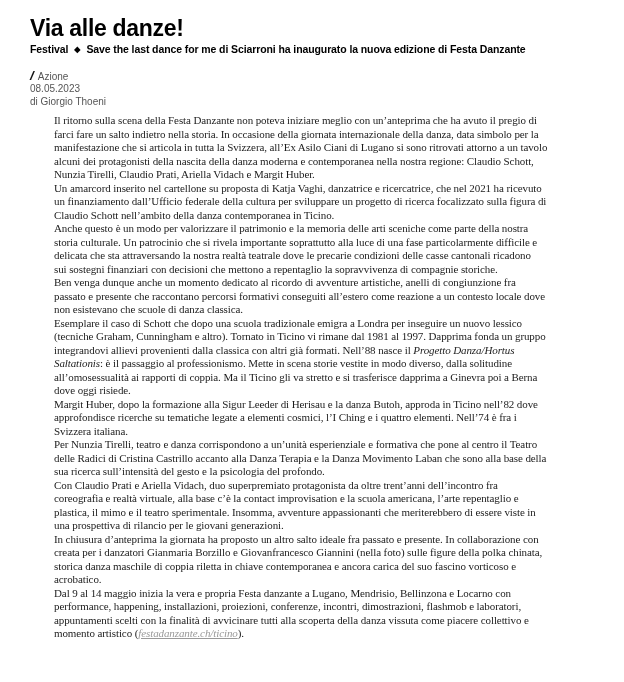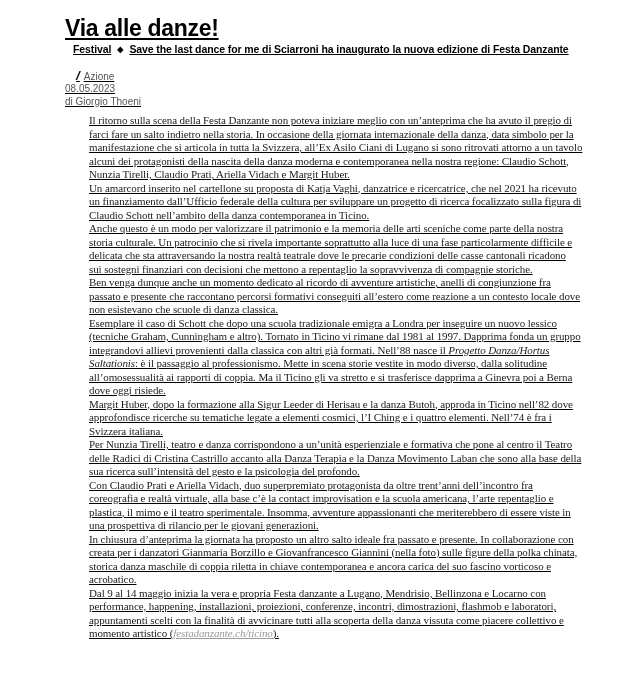--- a/index.html
+++ b/index.html
@@ -1,52 +1,50 @@
 <!DOCTYPE html>
 <html><head>
 <meta charset="utf-8">
 <style>
   html,body { margin:0; padding:0; background:#ffffff; }
   .page {
     position:relative;
     width:624px; height:682px;
     box-sizing:border-box;
     background:#ffffff;
-    padding:16px 8px 0 65px;
+    padding:16px 8px 0 30px;
     overflow:hidden;
     font-family:"Liberation Sans", sans-serif;
-    text-decoration:underline;
   }
   h1.title {
     margin:0;
     font:700 23px/24px "Liberation Sans", sans-serif;
     letter-spacing:-0.3px;
     color:#000000;
   }
   .subtitle {
     margin-top:2px;
     font:700 10.5px/14px "Liberation Sans", sans-serif;
     color:#000000;
     letter-spacing:-0.1px;
     white-space:nowrap;
-    margin-left:8px;
   }
   .diamond {
     display:inline-block;
     font-size:8px;
     margin:0 6px;
     vertical-align:1px;
     color:#000000;
   }
   .meta {
     margin-top:12px;
     font:400 10px/12.5px "Liberation Sans", sans-serif;
     color:#555555;
   }
-  .pub-line { height:14px;margin-left:11px; }
+  .pub-line { height:14px; }
   .slash {
     font:italic 700 13.5px/14px "Liberation Sans", sans-serif;
     color:#111111;
     margin-right:4px;
   }
   .article {
     margin-top:6px;
     font:400 11px/13.5px "Liberation Serif", serif;
     letter-spacing:-0.1px;
     color:#1c1c1c;

